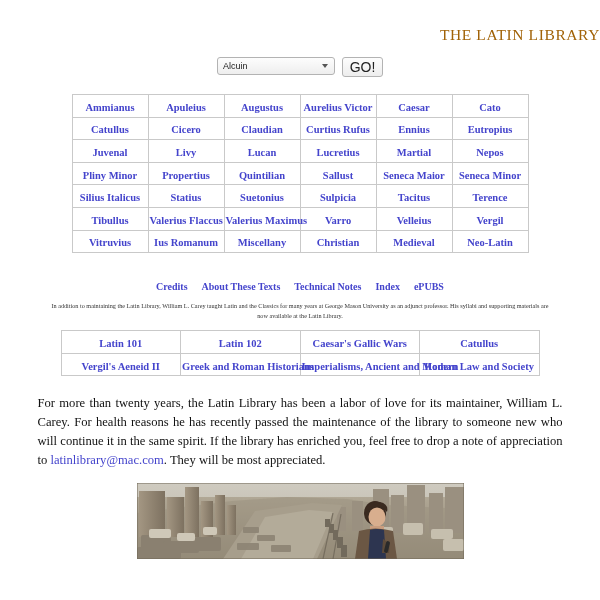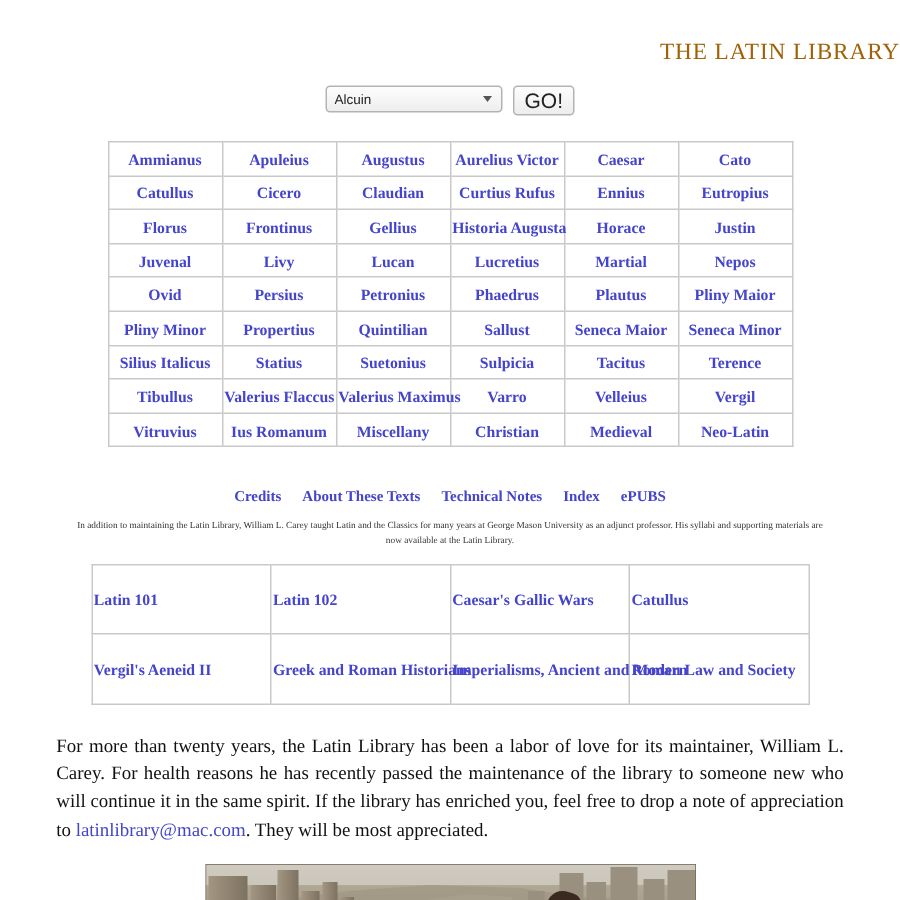--- a/index.html
+++ b/index.html
@@ -132,23 +132,23 @@
 
   .courses-table {
     border-collapse: collapse;
     margin: 10px auto 0 auto;
     width: 479px;
     table-layout: fixed;
     border: 1px solid #c9c9c9;
   }
   .courses-table td {
     border: 1px solid #c9c9c9;
-    text-align: left;
+    text-align: center;
     height: 21.5px;
-    padding: 12px 1px;
+    padding: 0 1px;
   }
 
   
   .notice {
     width: 525px;
     margin: 18px auto 0 auto;
     font-size: 12.6px;
     line-height: 1.5;
     text-align: justify;
     color: #111;
@@ -197,42 +197,26 @@
       </tr>
       <tr>
         <td><a href="#">Catullus</a></td>
         <td><a href="#">Cicero</a></td>
         <td><a href="#">Claudian</a></td>
         <td><a href="#">Curtius Rufus</a></td>
         <td><a href="#">Ennius</a></td>
         <td><a href="#">Eutropius</a></td>
       </tr>
       <tr>
-        <td><a href="#">Florus</a></td>
-        <td><a href="#">Frontinus</a></td>
-        <td><a href="#">Gellius</a></td>
-        <td><a href="#">Historia Augusta</a></td>
-        <td><a href="#">Horace</a></td>
-        <td><a href="#">Justin</a></td>
-      </tr>
-      <tr>
         <td><a href="#">Juvenal</a></td>
         <td><a href="#">Livy</a></td>
         <td><a href="#">Lucan</a></td>
         <td><a href="#">Lucretius</a></td>
         <td><a href="#">Martial</a></td>
         <td><a href="#">Nepos</a></td>
-      </tr>
-      <tr>
-        <td><a href="#">Ovid</a></td>
-        <td><a href="#">Persius</a></td>
-        <td><a href="#">Petronius</a></td>
-        <td><a href="#">Phaedrus</a></td>
-        <td><a href="#">Plautus</a></td>
-        <td><a href="#">Pliny Maior</a></td>
       </tr>
       <tr>
         <td><a href="#">Pliny Minor</a></td>
         <td><a href="#">Propertius</a></td>
         <td><a href="#">Quintilian</a></td>
         <td><a href="#">Sallust</a></td>
         <td><a href="#">Seneca Maior</a></td>
         <td><a href="#">Seneca Minor</a></td>
       </tr>
       <tr>

